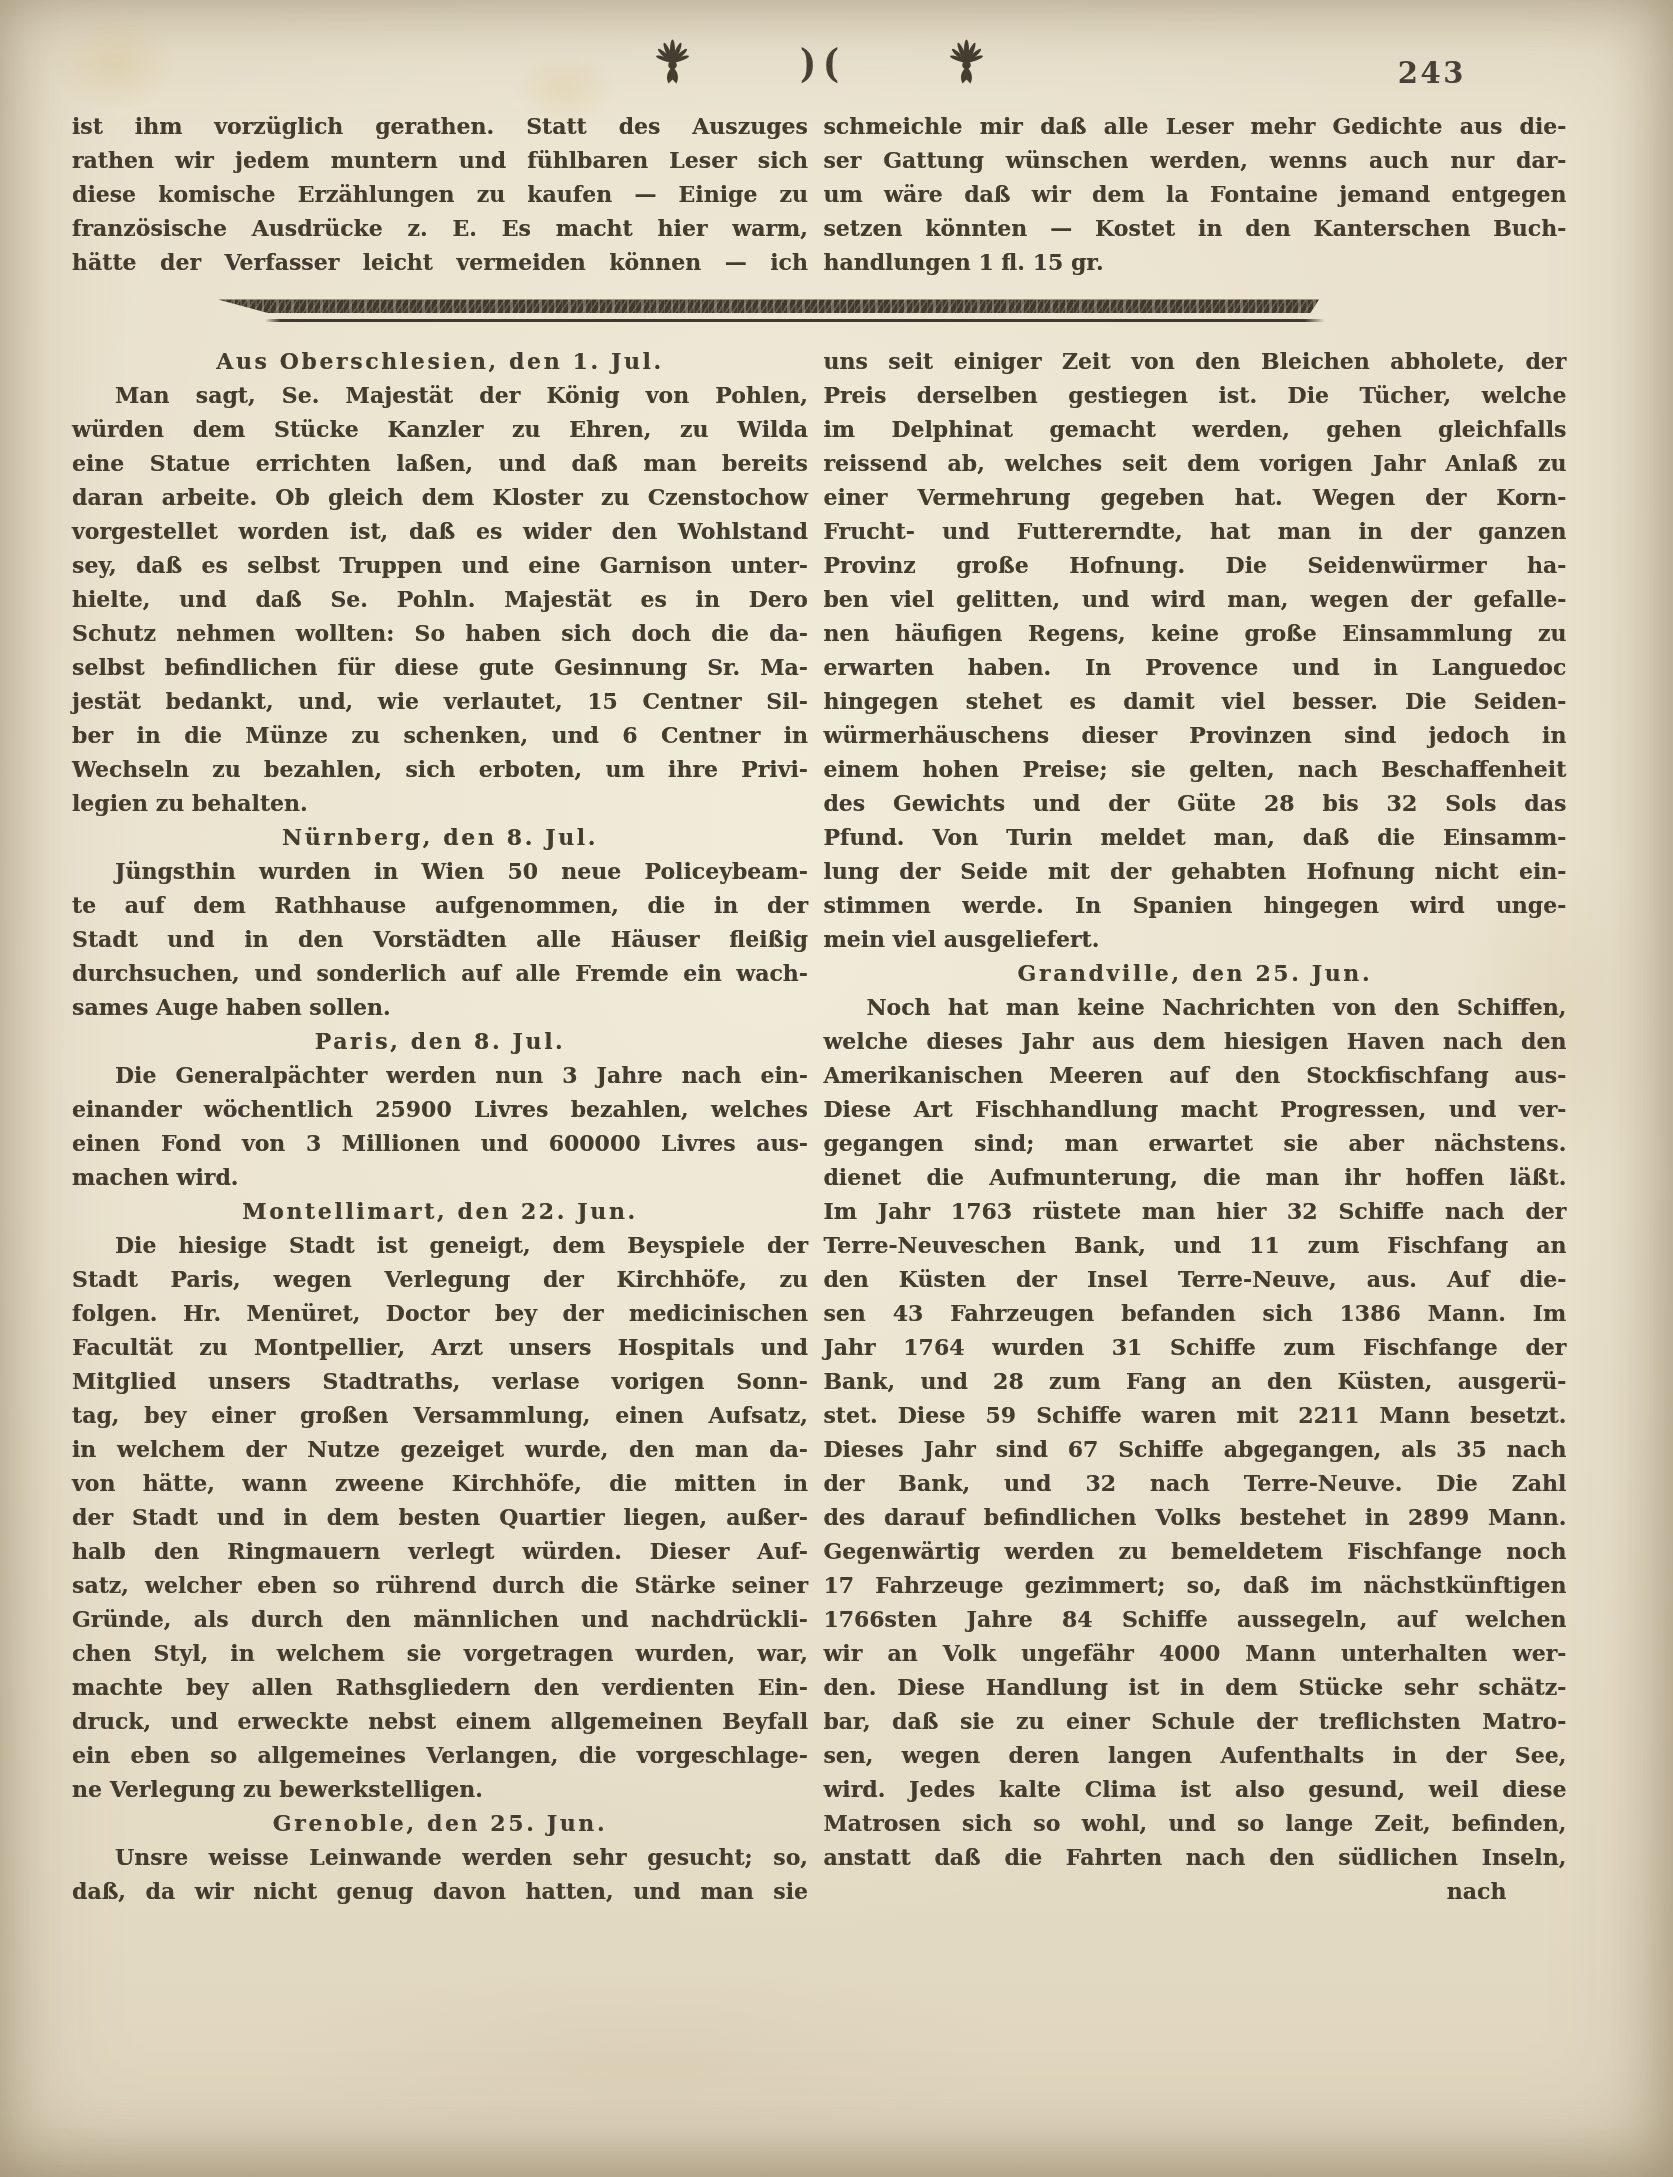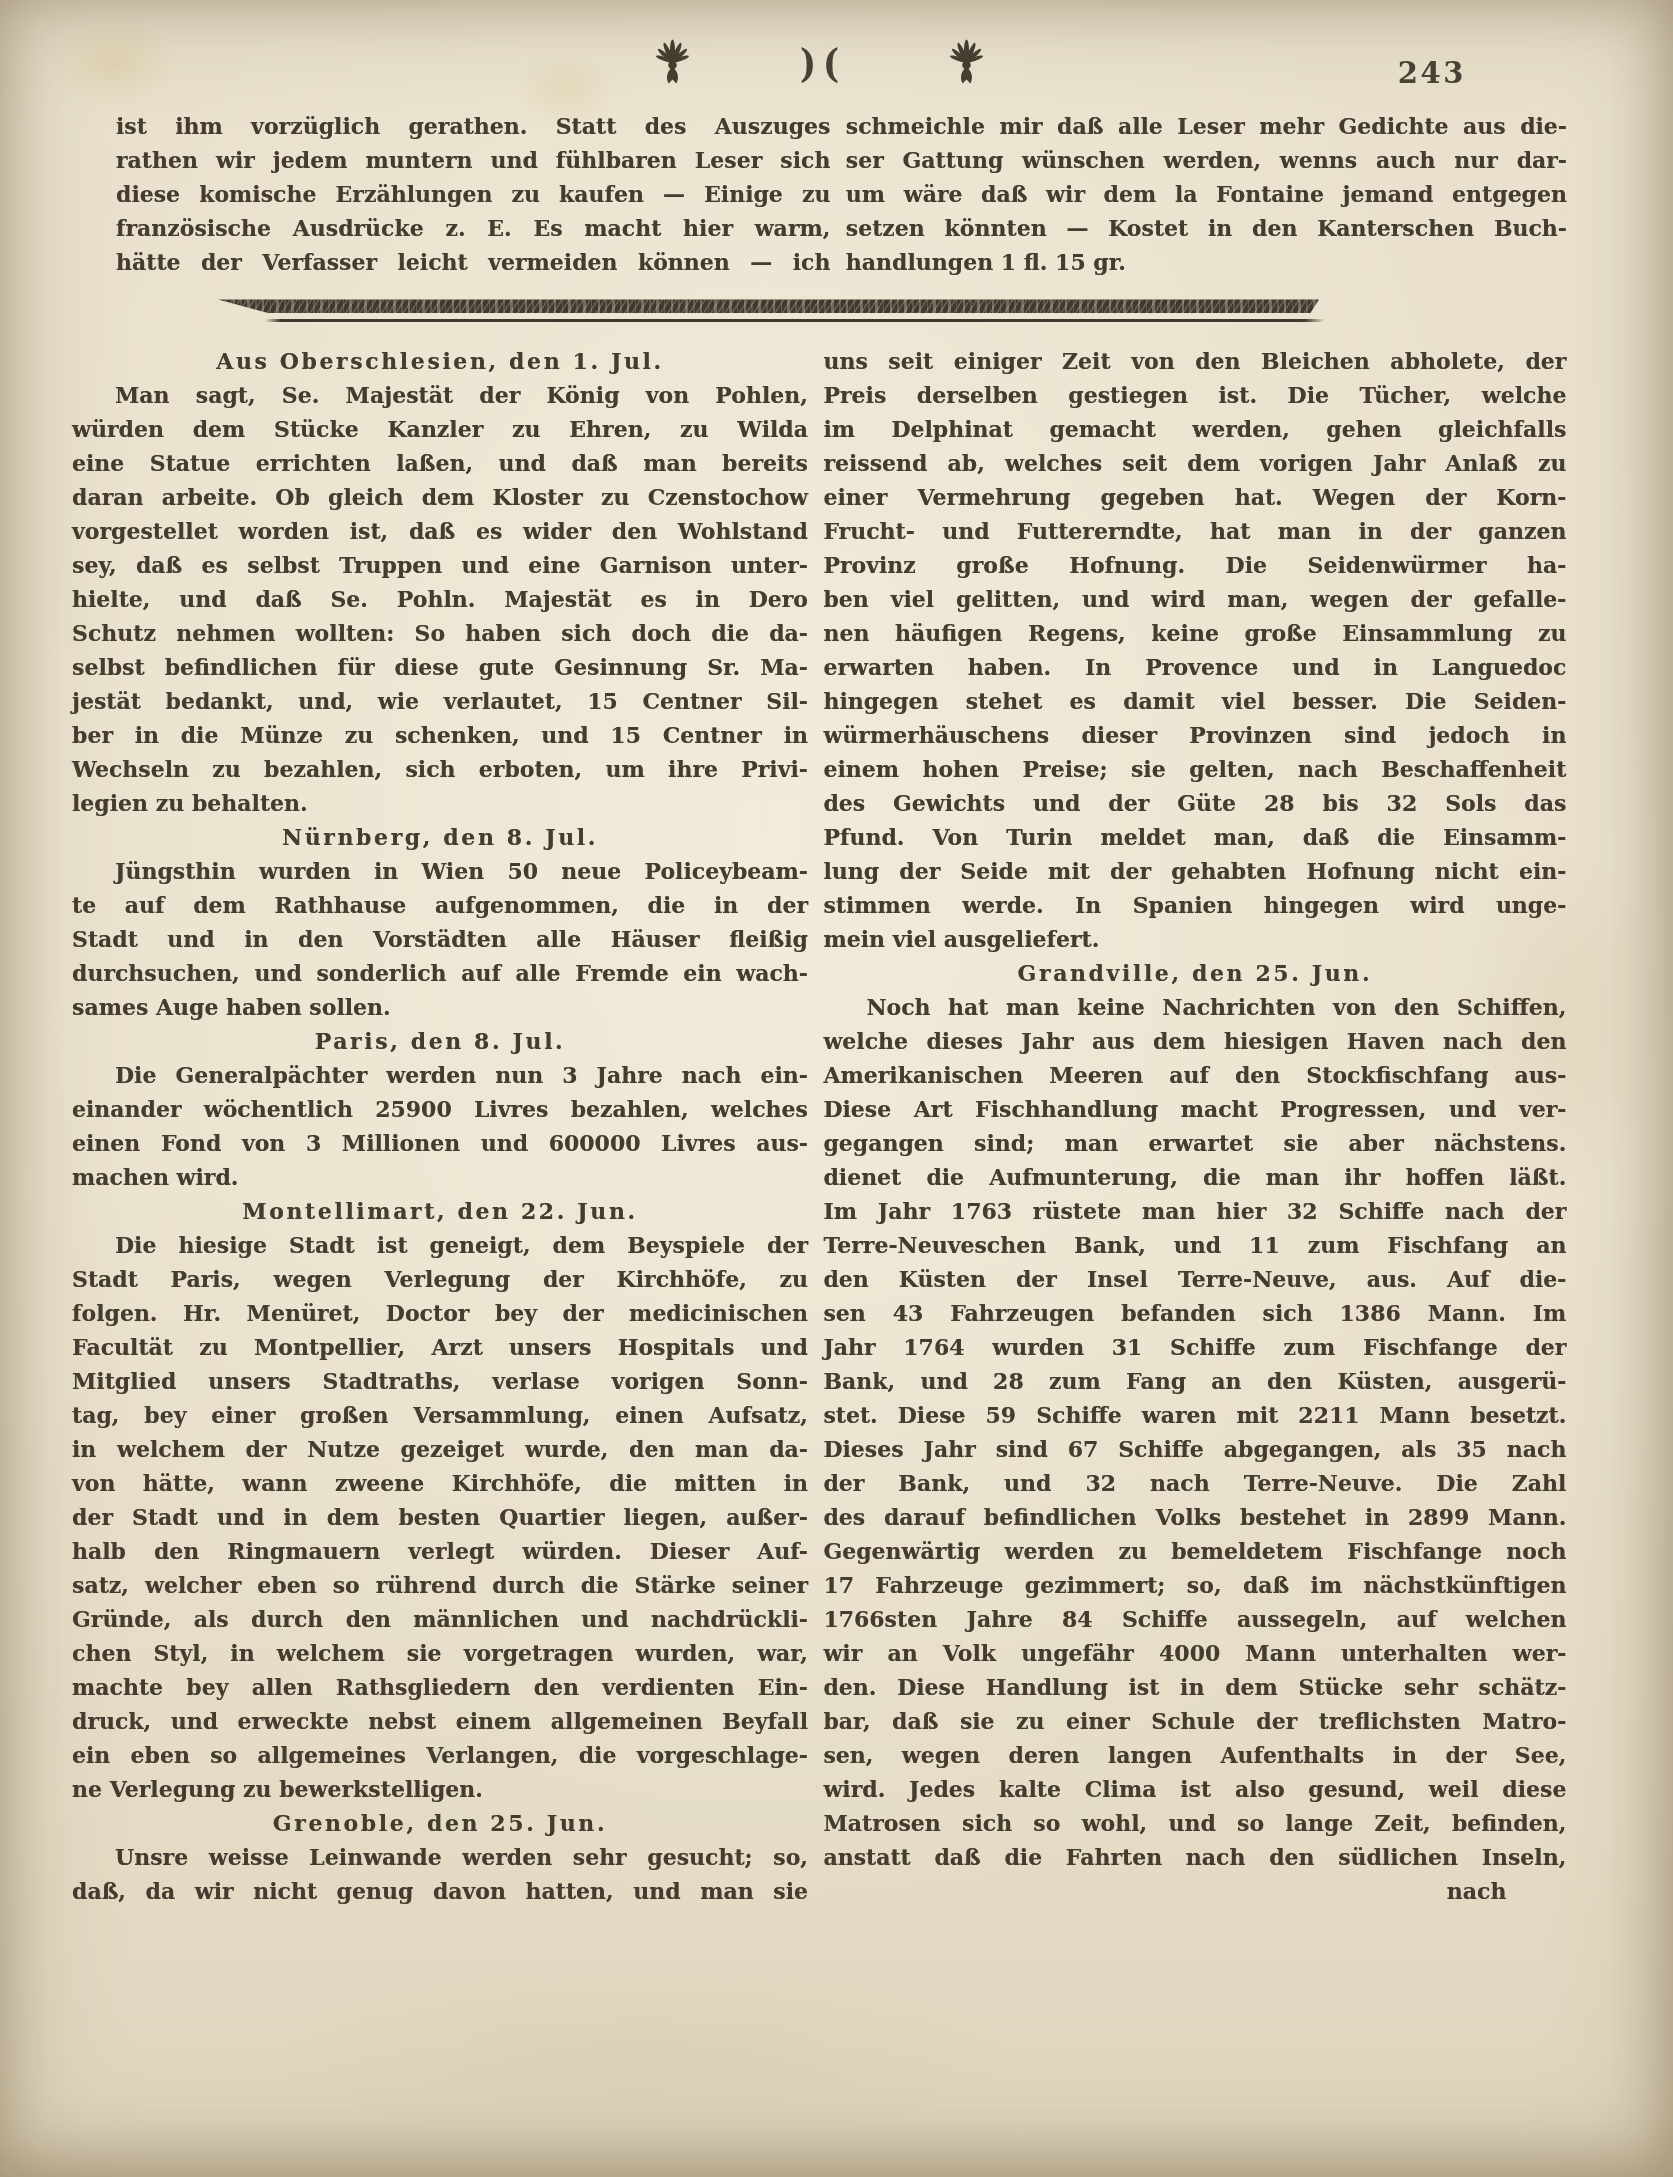--- a/index.html
+++ b/index.html
@@ -51,21 +51,21 @@
   }
   .line.end{text-align-last:left;}
   .line.indent{text-indent:43px;}
   .line.catchword{text-align-last:right;padding-right:60px;}
   .dateline{
     font-size:22px;font-weight:bold;line-height:34px;height:34px;
     text-align:center;text-align-last:center;letter-spacing:2.6px;
     color:#453c2f;text-shadow:0 0 0.5px rgba(69,60,47,.55);
   }
 
-  .intro{margin-top:1.7px;margin-left:44px;}
+  .intro{margin-top:1.7px;}
 
   
   .divider{position:relative;height:29px;margin:19px 0 17px 0;}
   .divider .bar{
     position:absolute;left:146px;top:1.7px;width:1101px;height:13.7px;
     background:
       repeating-linear-gradient(90deg, rgba(233,225,205,.30) 0 2.6px, rgba(0,0,0,0) 2.6px 7.7px, rgba(233,225,205,.18) 7.7px 9.4px, rgba(0,0,0,0) 9.4px 14.6px),
       repeating-linear-gradient(123deg, rgba(233,225,205,.22) 0 1.7px, rgba(0,0,0,0) 1.7px 6px),
       #41392d;
     clip-path:polygon(0 0, 100% 0, calc(100% - 8.6px) 100%, 50px 100%);
@@ -156,21 +156,21 @@
             <div class="line indent">Man sagt, Se. Majestät der König von Pohlen,</div>
             <div class="line">würden dem Stücke Kanzler zu Ehren, zu Wilda</div>
             <div class="line">eine Statue errichten laßen, und daß man bereits</div>
             <div class="line">daran arbeite. Ob gleich dem Kloster zu Czenstochow</div>
             <div class="line">vorgestellet worden ist, daß es wider den Wohlstand</div>
             <div class="line">sey, daß es selbst Truppen und eine Garnison unter-</div>
             <div class="line">hielte, und daß Se. Pohln. Majestät es in Dero</div>
             <div class="line">Schutz nehmen wollten: So haben sich doch die da-</div>
             <div class="line">selbst befindlichen für diese gute Gesinnung Sr. Ma-</div>
             <div class="line">jestät bedankt, und, wie verlautet, 15 Centner Sil-</div>
-            <div class="line">ber in die Münze zu schenken, und 15 Centner in</div>
+            <div class="line">ber in die Münze zu schenken, und 6 Centner in</div>
             <div class="line">Wechseln zu bezahlen, sich erboten, um ihre Privi-</div>
             <div class="line end">legien zu behalten.</div>
           </div>
           <div class="dateline">Nürnberg, den 8. Jul.</div>
           <div>
             <div class="line indent">Jüngsthin wurden in Wien 50 neue Policeybeam-</div>
             <div class="line">te auf dem Rathhause aufgenommen, die in der</div>
             <div class="line">Stadt und in den Vorstädten alle Häuser fleißig</div>
             <div class="line">durchsuchen, und sonderlich auf alle Fremde ein wach-</div>
             <div class="line end">sames Auge haben sollen.</div>

